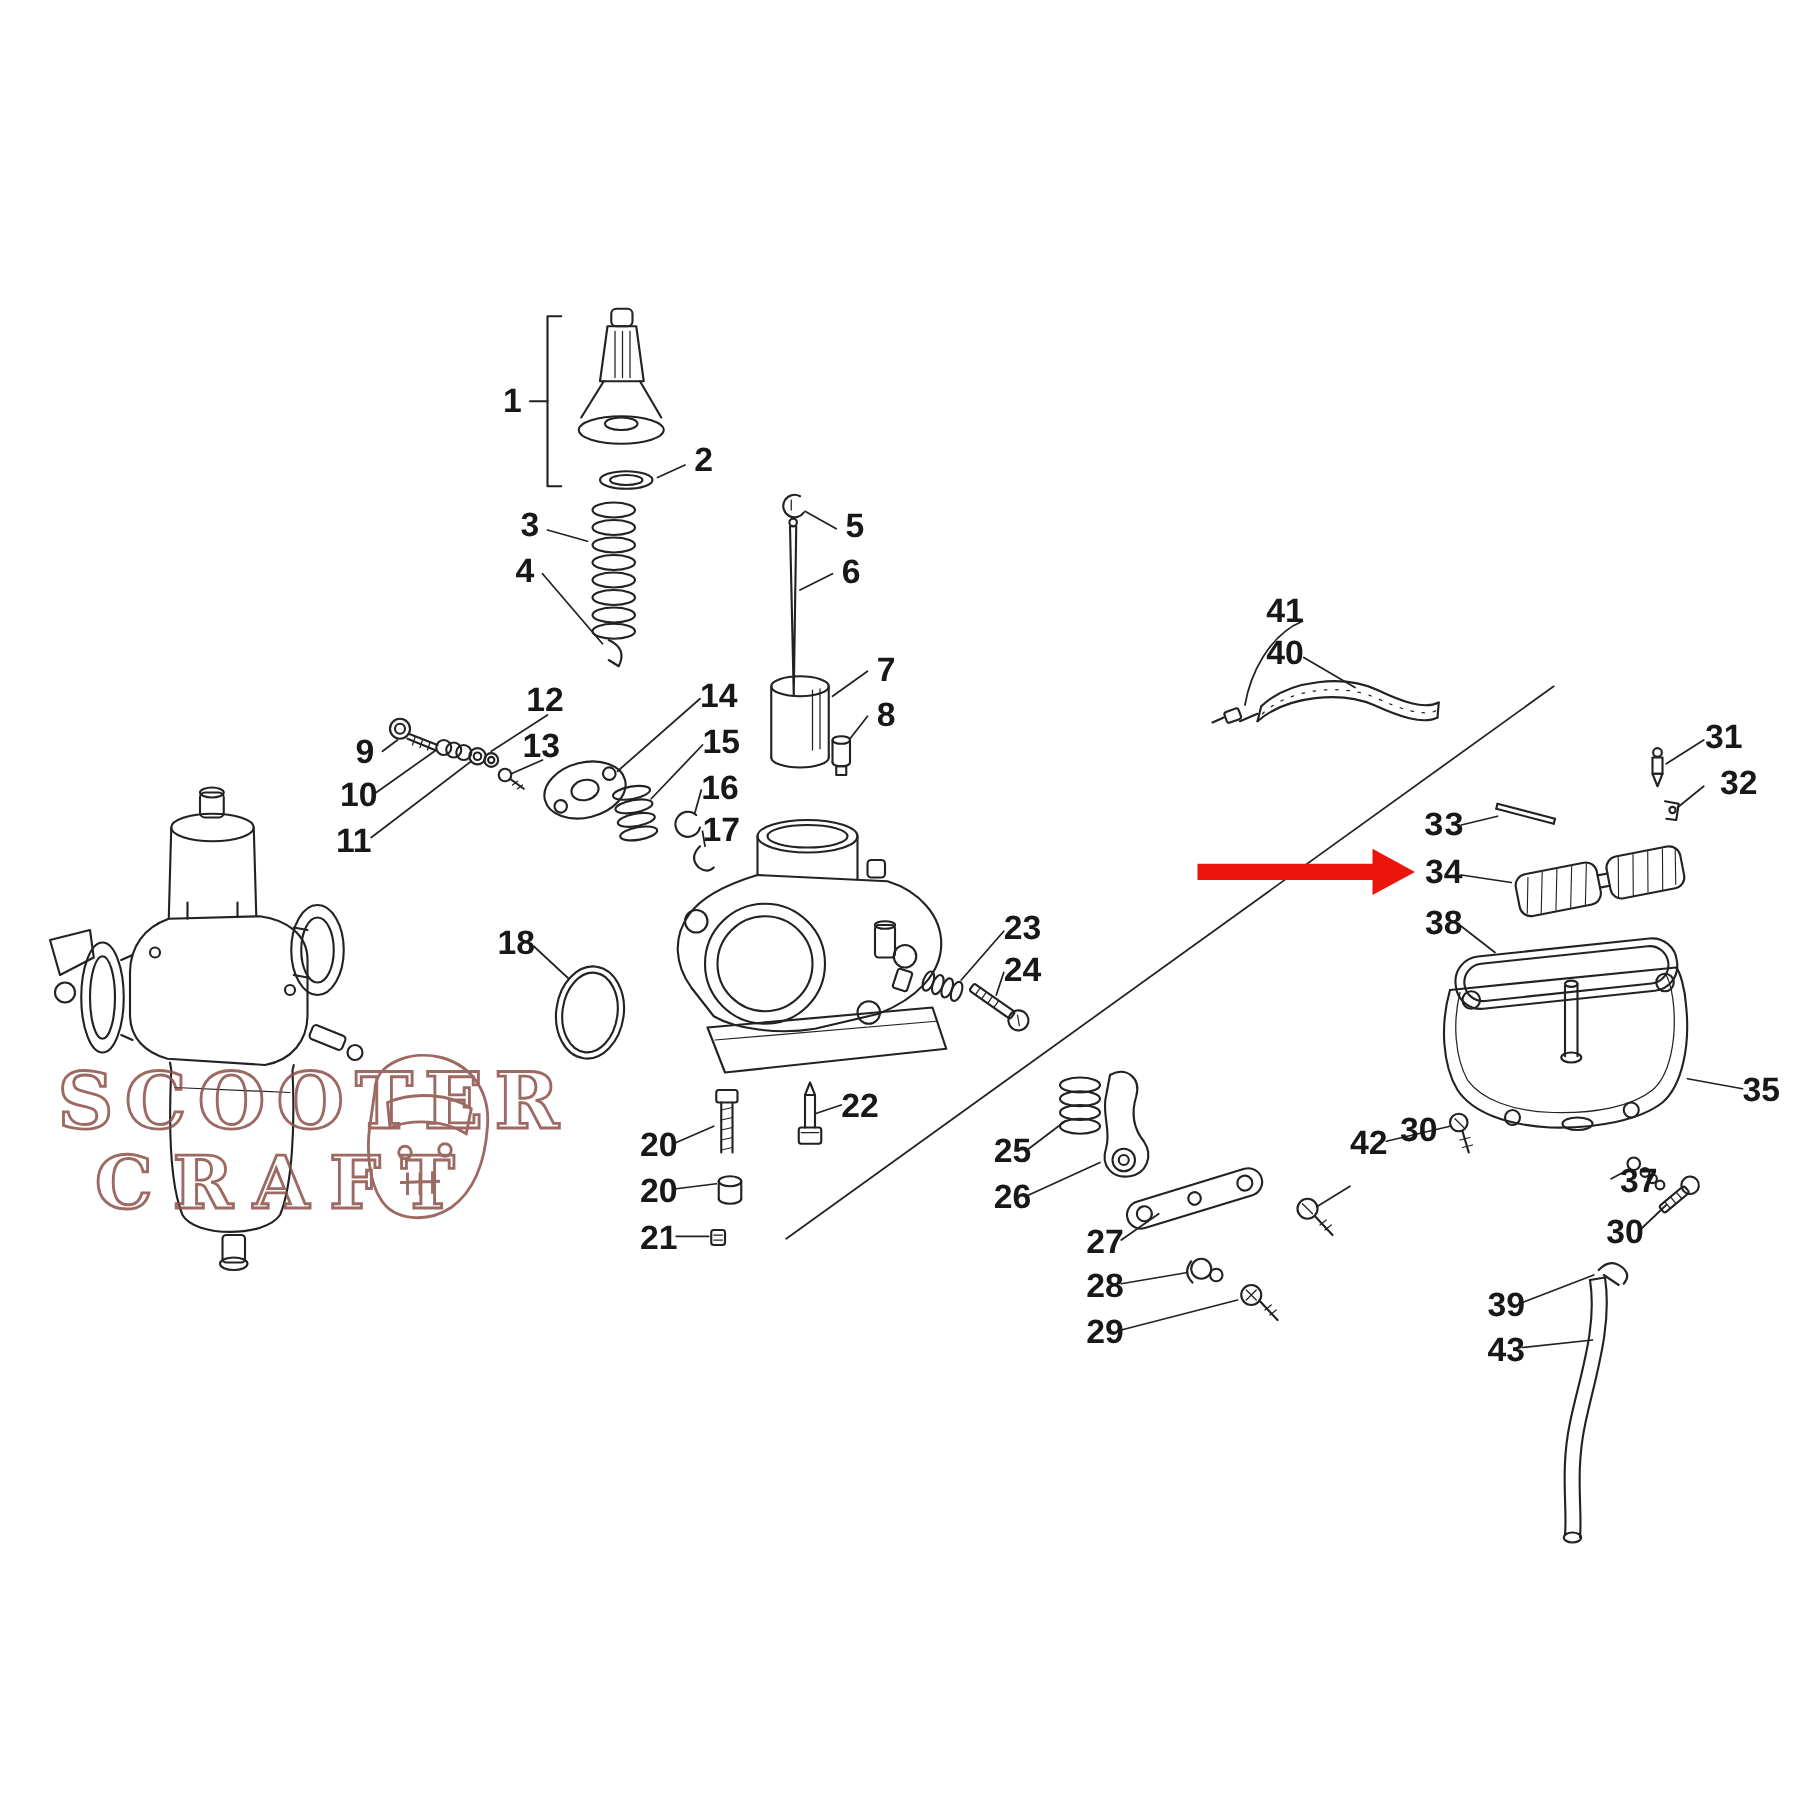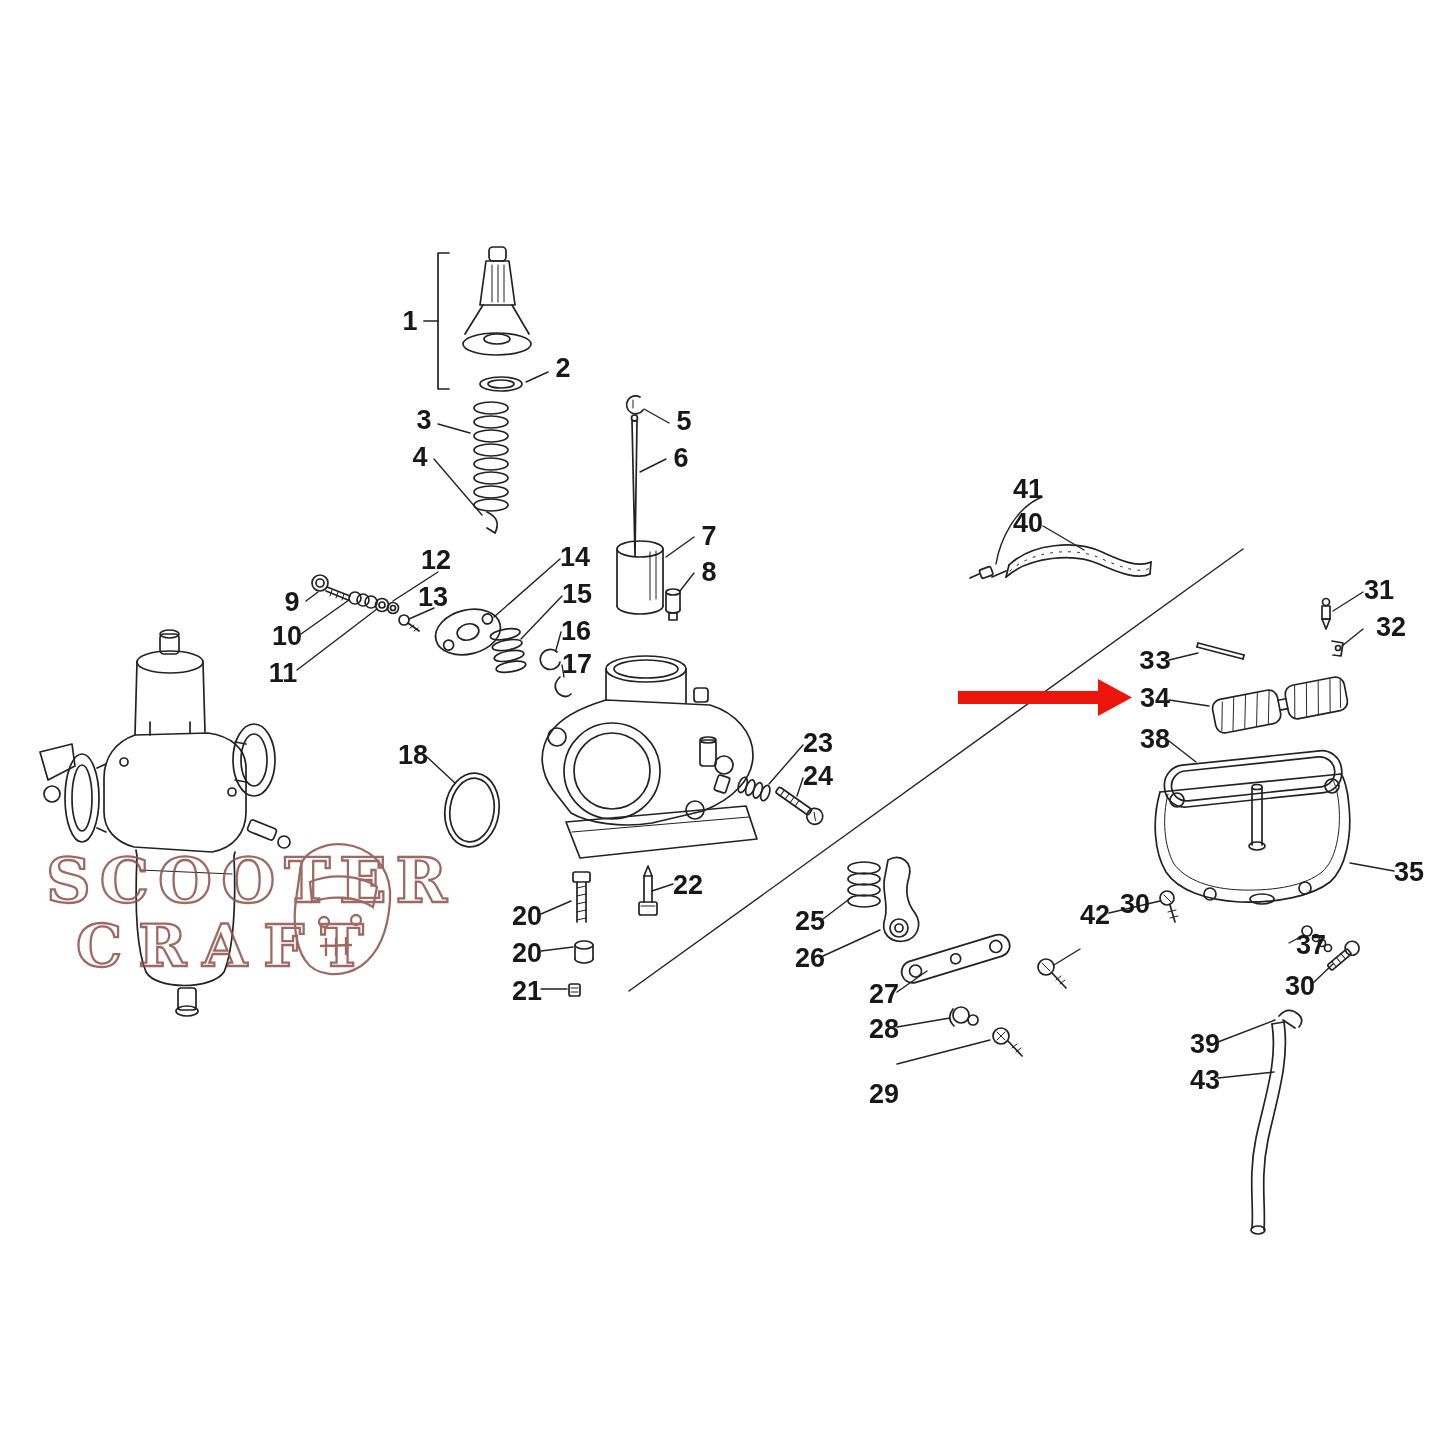--- a/index.html
+++ b/index.html
@@ -417,21 +417,21 @@
       <span class="plabel" style="left: 527px; top: 916px;">20</span>
       <span class="plabel" style="left: 527px; top: 953px;">20</span>
       <span class="plabel" style="left: 527px; top: 991px;">21</span>
       <span class="plabel" style="left: 688px; top: 885px;">22</span>
       <span class="plabel" style="left: 818px; top: 743px;">23</span>
       <span class="plabel" style="left: 818px; top: 776px;">24</span>
       <span class="plabel" style="left: 810px; top: 921px;">25</span>
       <span class="plabel" style="left: 810px; top: 958px;">26</span>
       <span class="plabel" style="left: 884px; top: 994px;">27</span>
       <span class="plabel" style="left: 884px; top: 1029px;">28</span>
-      <span class="plabel" style="left: 884px; top: 1066px; margin-top: 28px;">29</span>
+      <span class="plabel" style="left: 884px; top: 1066px;">29</span>
       <span class="plabel" style="left: 1095px; top: 904px; margin-left: 40px;">30</span>
       <span class="plabel" style="left: 1379px; top: 590px;">31</span>
       <span class="plabel" style="left: 1379px; top: 627px; margin-left: 12px;">32</span>
       <span class="plabel" style="left: 1155px; top: 662px; font-family: Liberation Mono, monospace;">33</span>
       <span class="plabel" style="left: 1155px; top: 698px;">34</span>
       <span class="plabel" style="left: 1409px; top: 872px;">35</span>
       <span class="plabel" style="left: 1300px; top: 986px;">30</span>
       <span class="plabel" style="left: 1276px; top: 945px; margin-left: 35px;">37</span>
       <span class="plabel" style="left: 1155px; top: 739px;">38</span>
       <span class="plabel" style="left: 1205px; top: 1044px;">39</span>

